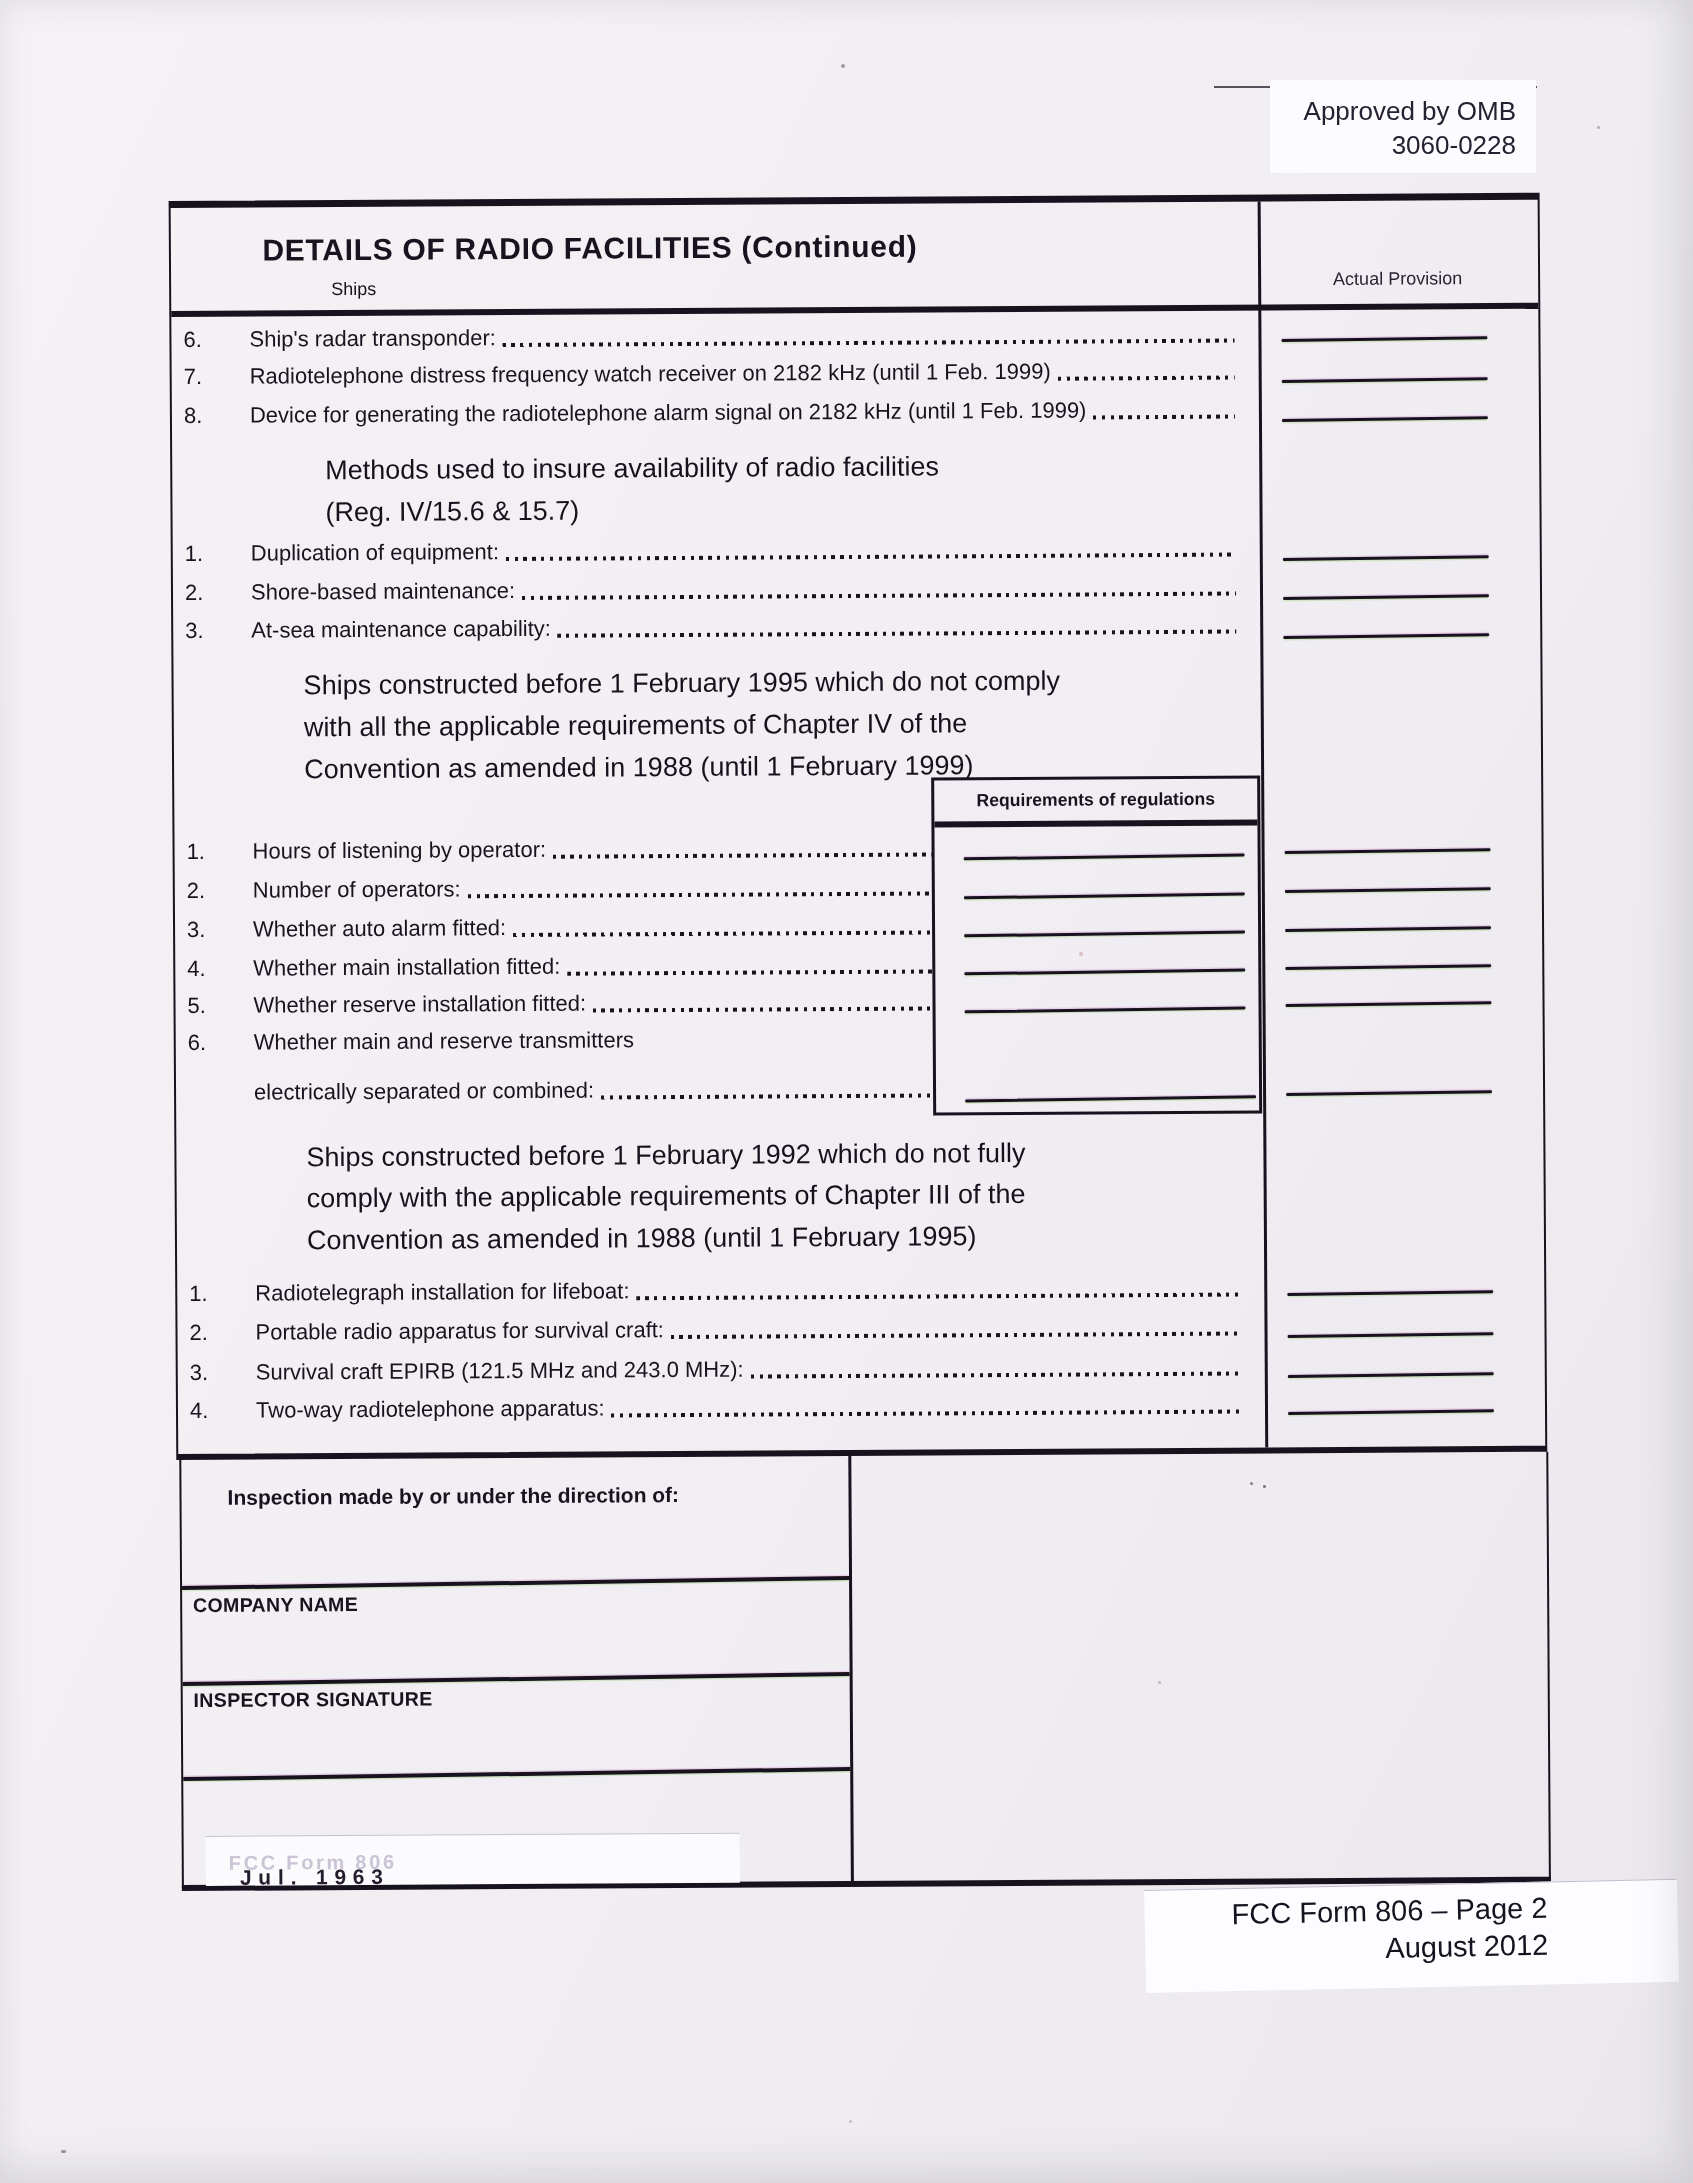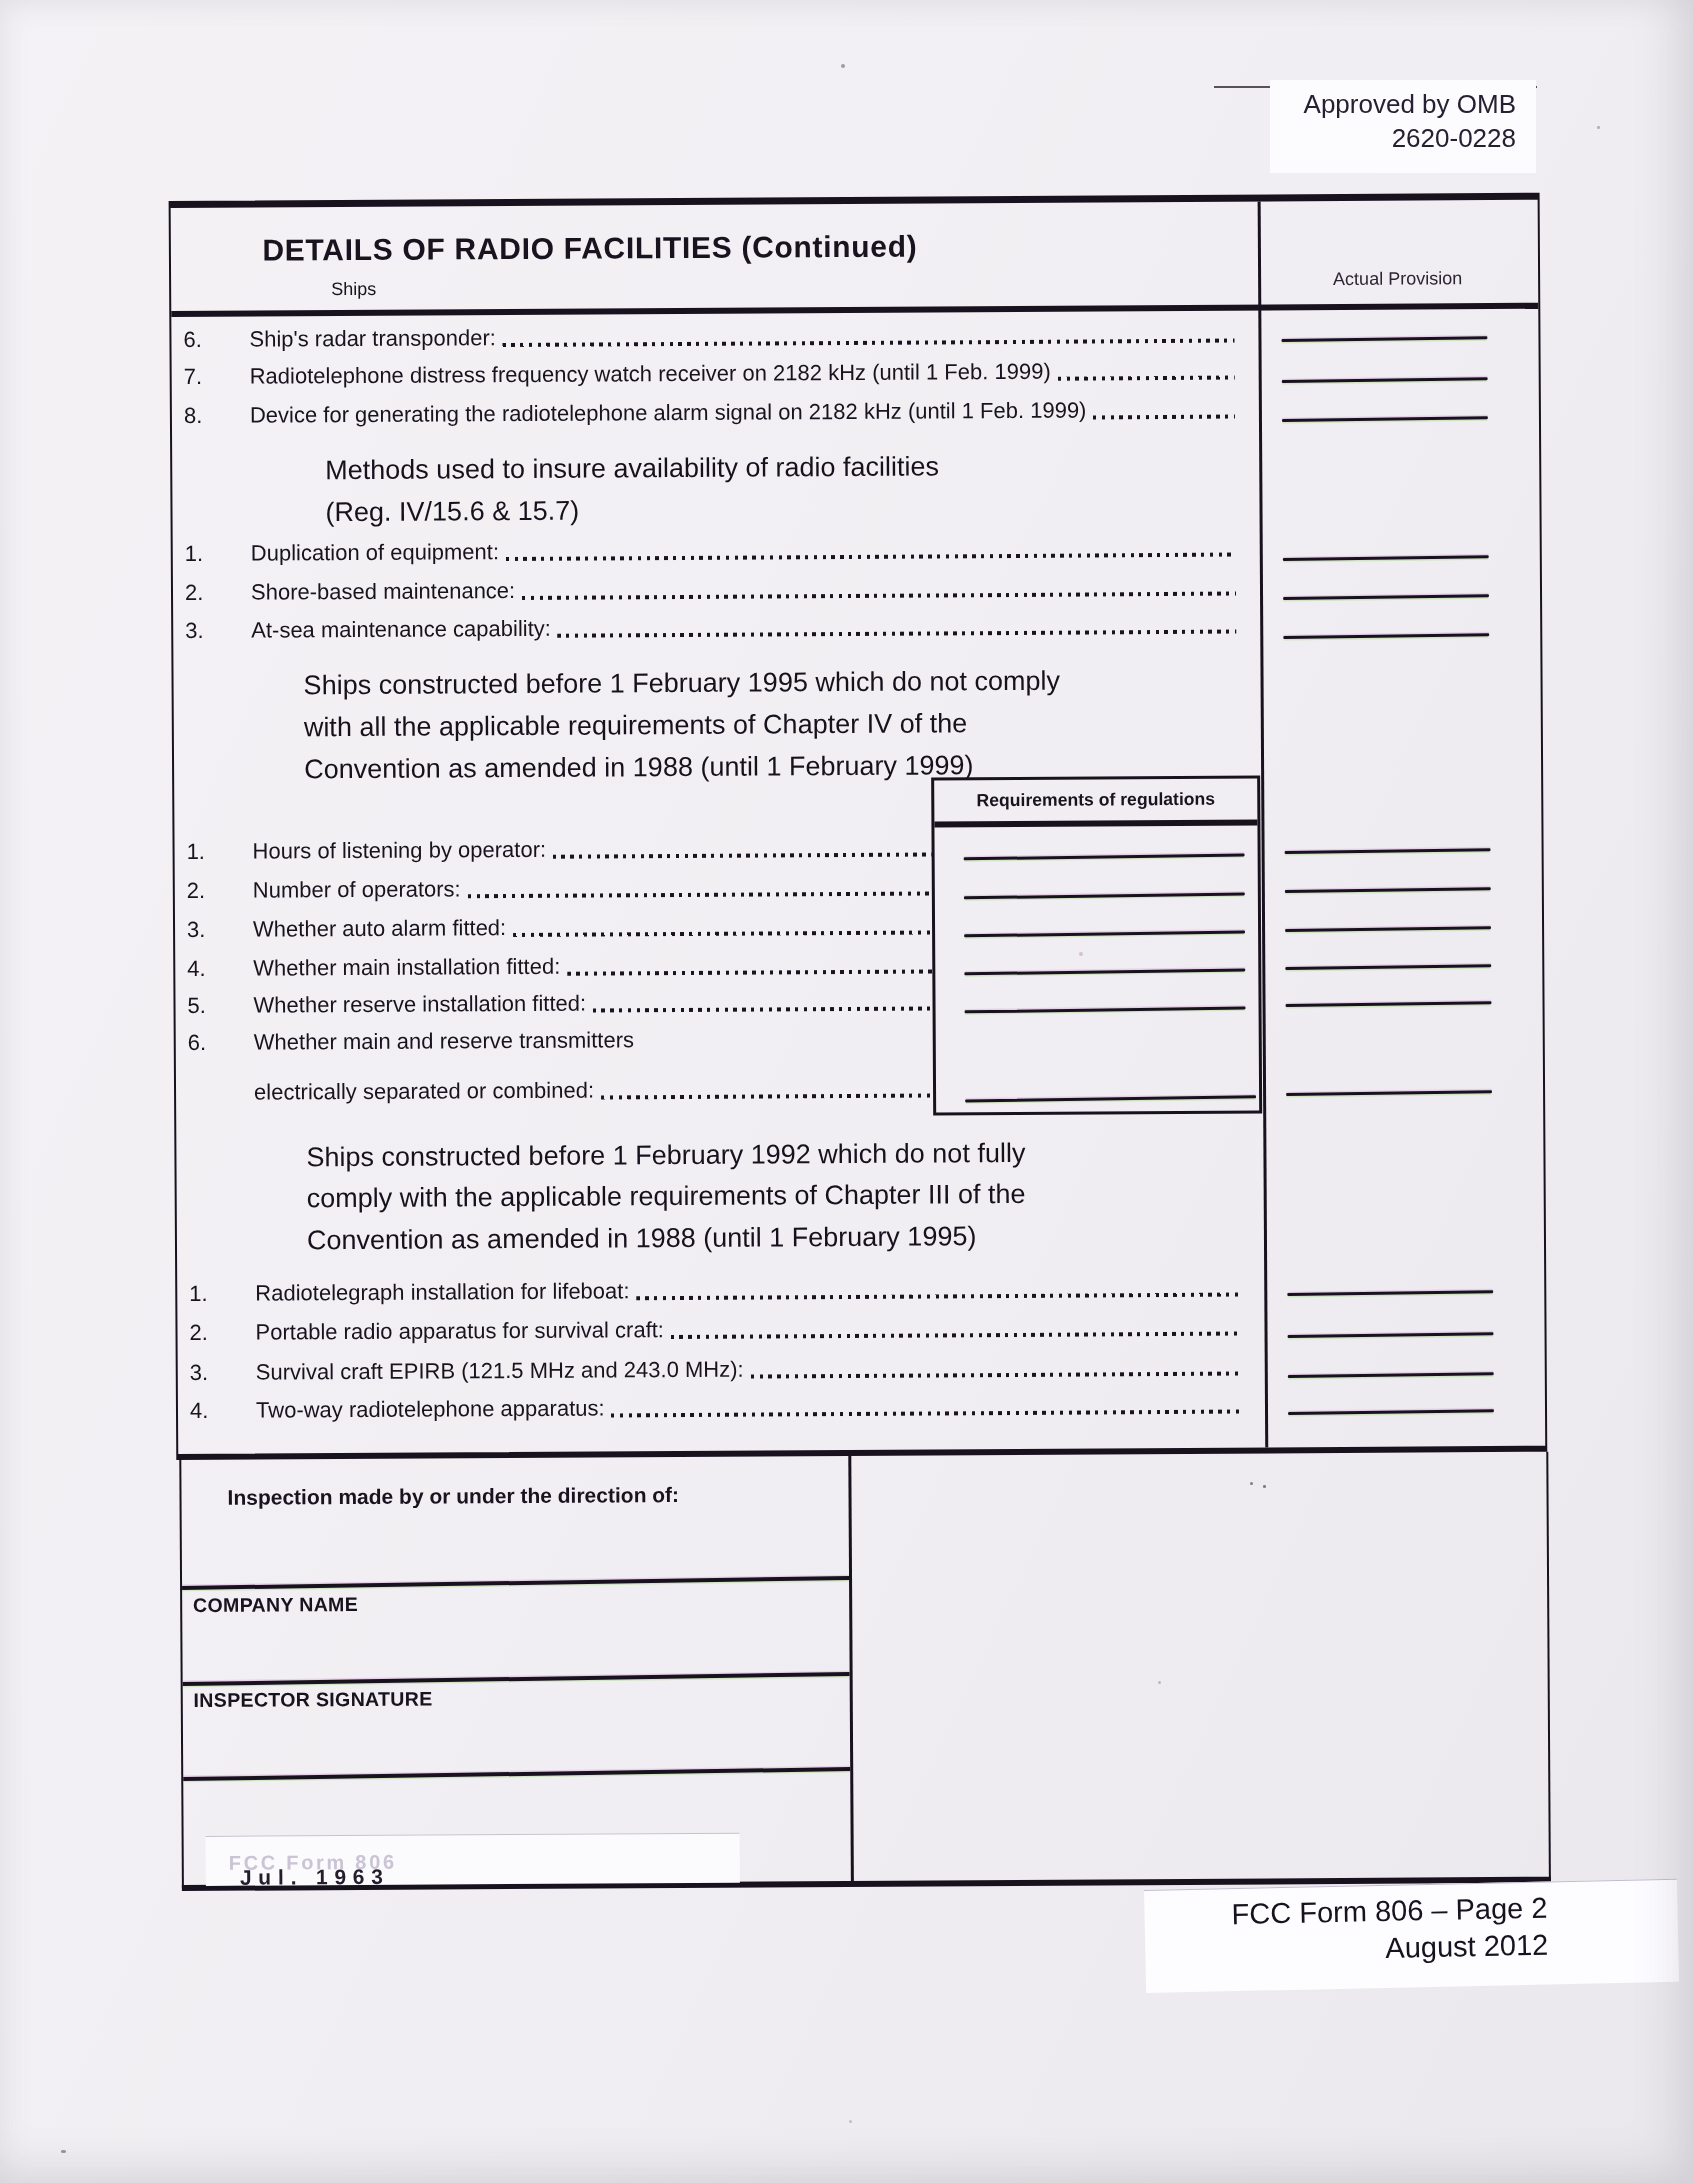--- a/index.html
+++ b/index.html
@@ -32,21 +32,21 @@
     box-shadow:0 1.4px 0 rgba(120,200,60,0.25), 0 -1.4px 0 rgba(190,70,190,0.18);
   }
 
   
   .omb-topline { position:absolute; left:1214px; top:86px; width:323px; height:2px; background:#55505c; }
   .omb-label {
     position:absolute; left:1270px; top:80px; width:266px; height:93px;
     background:#fcfbfe; text-align:right; padding-right:20px; box-sizing:border-box;
     font-size:26px; color:#262031; line-height:1.3;
   }
-  .omb-label div:first-child { margin-top:8px; }
+  .omb-label div:first-child { margin-top:15px; }
 
   
   .main-table {
     position:absolute; left:174px; top:197px; width:1371px; height:1259px;
     border:2.7px solid #18121f; border-top-width:7.4px; border-bottom-width:6px;
     box-sizing:border-box;
   }
   .thead { position:absolute; left:0; top:0; width:100%; height:103px; border-bottom:6px solid #18121f; }
   .tbl-title {
     position:absolute; left:0; top:26px; width:838px; text-align:center;
@@ -113,21 +113,21 @@
   <div class="speck" style="left:1250px; top:1482px; width:3.4px; height:3.4px; opacity:.75;"></div>
   <div class="speck" style="left:1263px; top:1485px; width:2.7px; height:2.7px; opacity:.75;"></div>
   <div class="speck" style="left:1158px; top:1681px; width:3.4px; height:3.4px; opacity:.35;"></div>
   <div class="speck" style="left:1079px; top:952px; width:4px; height:4px; opacity:.45; background:#c08a86;"></div>
   <div class="speck" style="left:61px; top:2150px; width:4.7px; height:2.7px; opacity:.6;"></div>
   <div class="speck" style="left:849px; top:2120px; width:3.4px; height:3.4px; opacity:.3;"></div>
 
   <div class="omb-topline"></div>
   <div class="omb-label">
     <div>Approved by OMB</div>
-    <div>2620-0228</div>
+    <div>3060-0228</div>
   </div>
 
   <div class="skew">
 
     <div class="main-table">
       <div class="thead">
         <div class="tbl-title">DETAILS OF RADIO FACILITIES (Continued)</div>
         <div class="item-col-label">Ships</div>
         <div class="prov-col-label">Actual Provision</div>
       </div>

